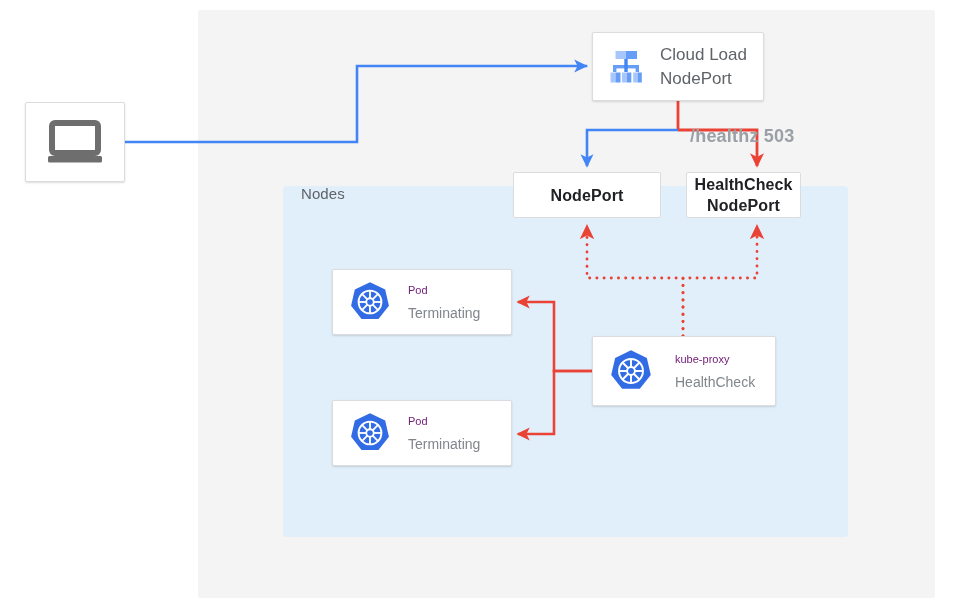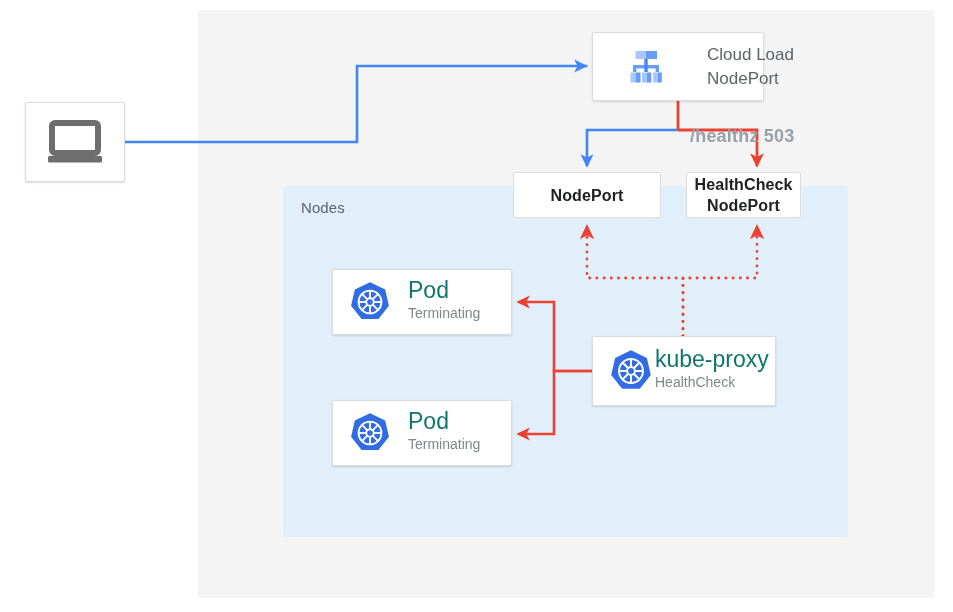--- a/index.html
+++ b/index.html
@@ -32,21 +32,21 @@
     left: 283px;
     top: 186px;
     width: 565px;
     height: 351px;
     background: #e1effb;
     border-radius: 4px;
   }
   .nodes-label {
     position: absolute;
     left: 301px;
-    top: 199px;
+    top: 185px;
     font-size: 15px;
     color: #5f6368;
     letter-spacing: 0.1px;
   }
   
   .card {
     position: absolute;
     background: #ffffff;
     border: 1px solid #dadce0;
     border-radius: 2px;
@@ -67,41 +67,41 @@
     display: flex;
     align-items: center;
     justify-content: center;
   }
   .txt-wrap {
     display: flex;
     flex-direction: column;
     justify-content: center;
   }
   .title-line {
-    font-size: 23px;
-    color: #0f766e;
+    font-size: 11px;
+    color: #701a75;
     line-height: 23px;
     white-space: nowrap;
   }
   .sub-line {
     font-size: 14px;
     color: #80868b;
     line-height: 23px;
     white-space: nowrap;
   }
   
   #laptop-card {
     left: 25px; top: 102px; width: 100px; height: 80px;
   }
   #laptop-card .card-inner { justify-content: center; }
 
   #clb-card {
     left: 592px; top: 32px; width: 172px; height: 69px;
   }
-  #clb-card .card-inner { padding-left: 30px; gap: 27px; }
+  #clb-card .card-inner { padding-left: 10px; }
   #clb-card .icon-wrap { width: 46px; }
   #clb-card .txt-wrap { margin-left: 11px; }
   #clb-card .clb-t {
     font-size: 17px; color: #5f6368; line-height: 24px; white-space: nowrap;
   }
 
   .port-box {
     display: flex; align-items: center; justify-content: center;
     text-align: center;
   }
@@ -115,21 +115,21 @@
   .pod-card { width: 180px; height: 66px; }
   #pod1-card { left: 332px; top: 269px; }
   #pod2-card { left: 332px; top: 400px; }
   .pod-card .card-inner { padding-left: 13px; }
   .pod-card .icon-wrap { width: 48px; }
   .pod-card .txt-wrap { margin-left: 14px; }
 
   #kubeproxy-card { left: 592px; top: 336px; width: 184px; height: 70px; }
   #kubeproxy-card .card-inner { padding-left: 14px; }
   #kubeproxy-card .icon-wrap { width: 48px; }
-  #kubeproxy-card .txt-wrap { margin-left: 0; }
+  #kubeproxy-card .txt-wrap { margin-left: 20px; }
 
   
   #healthz-label {
     position: absolute;
     left: 690px;
     top: 126px;
     font-size: 18px;
     font-weight: bold;
     color: #9aa0a6;
     letter-spacing: 0.2px;

